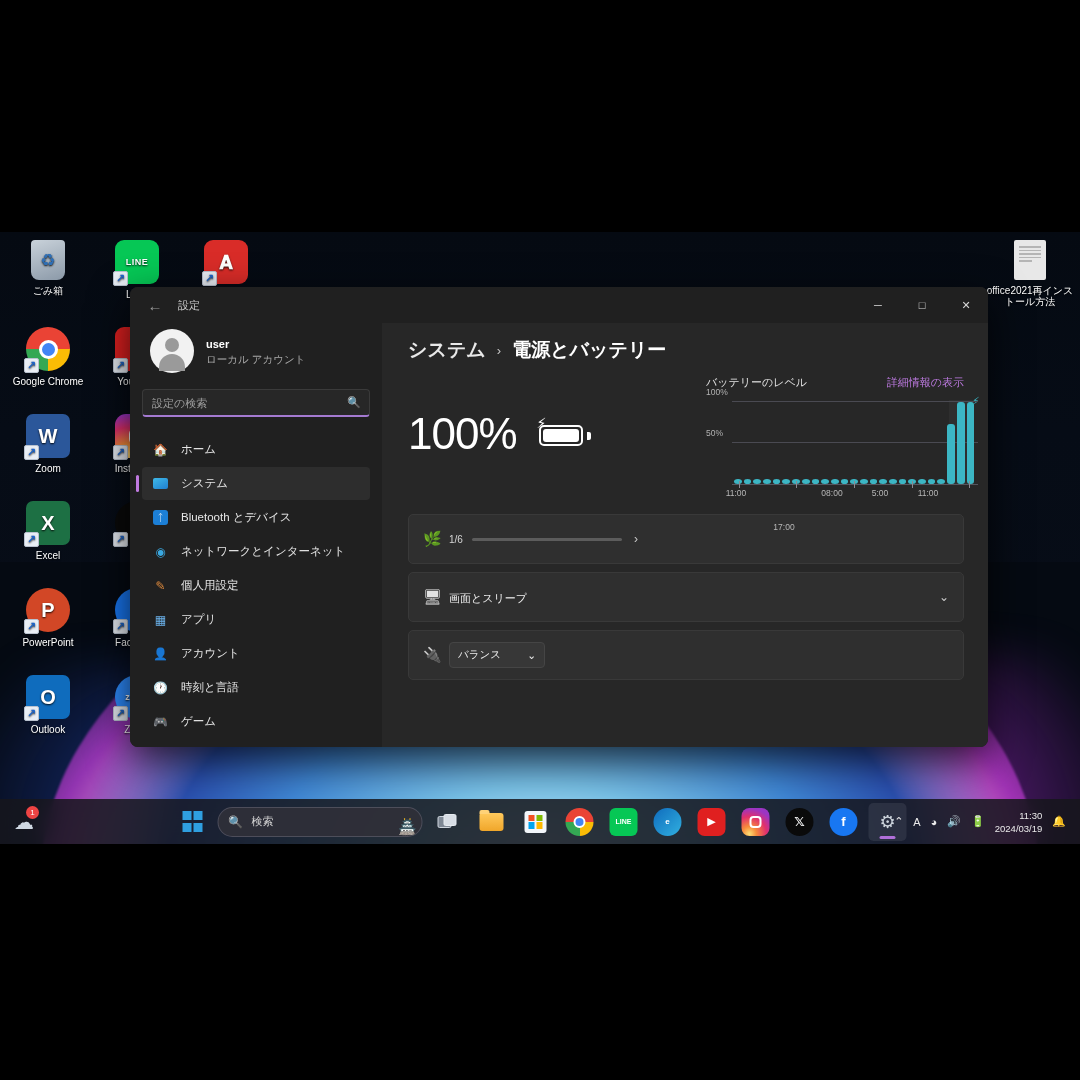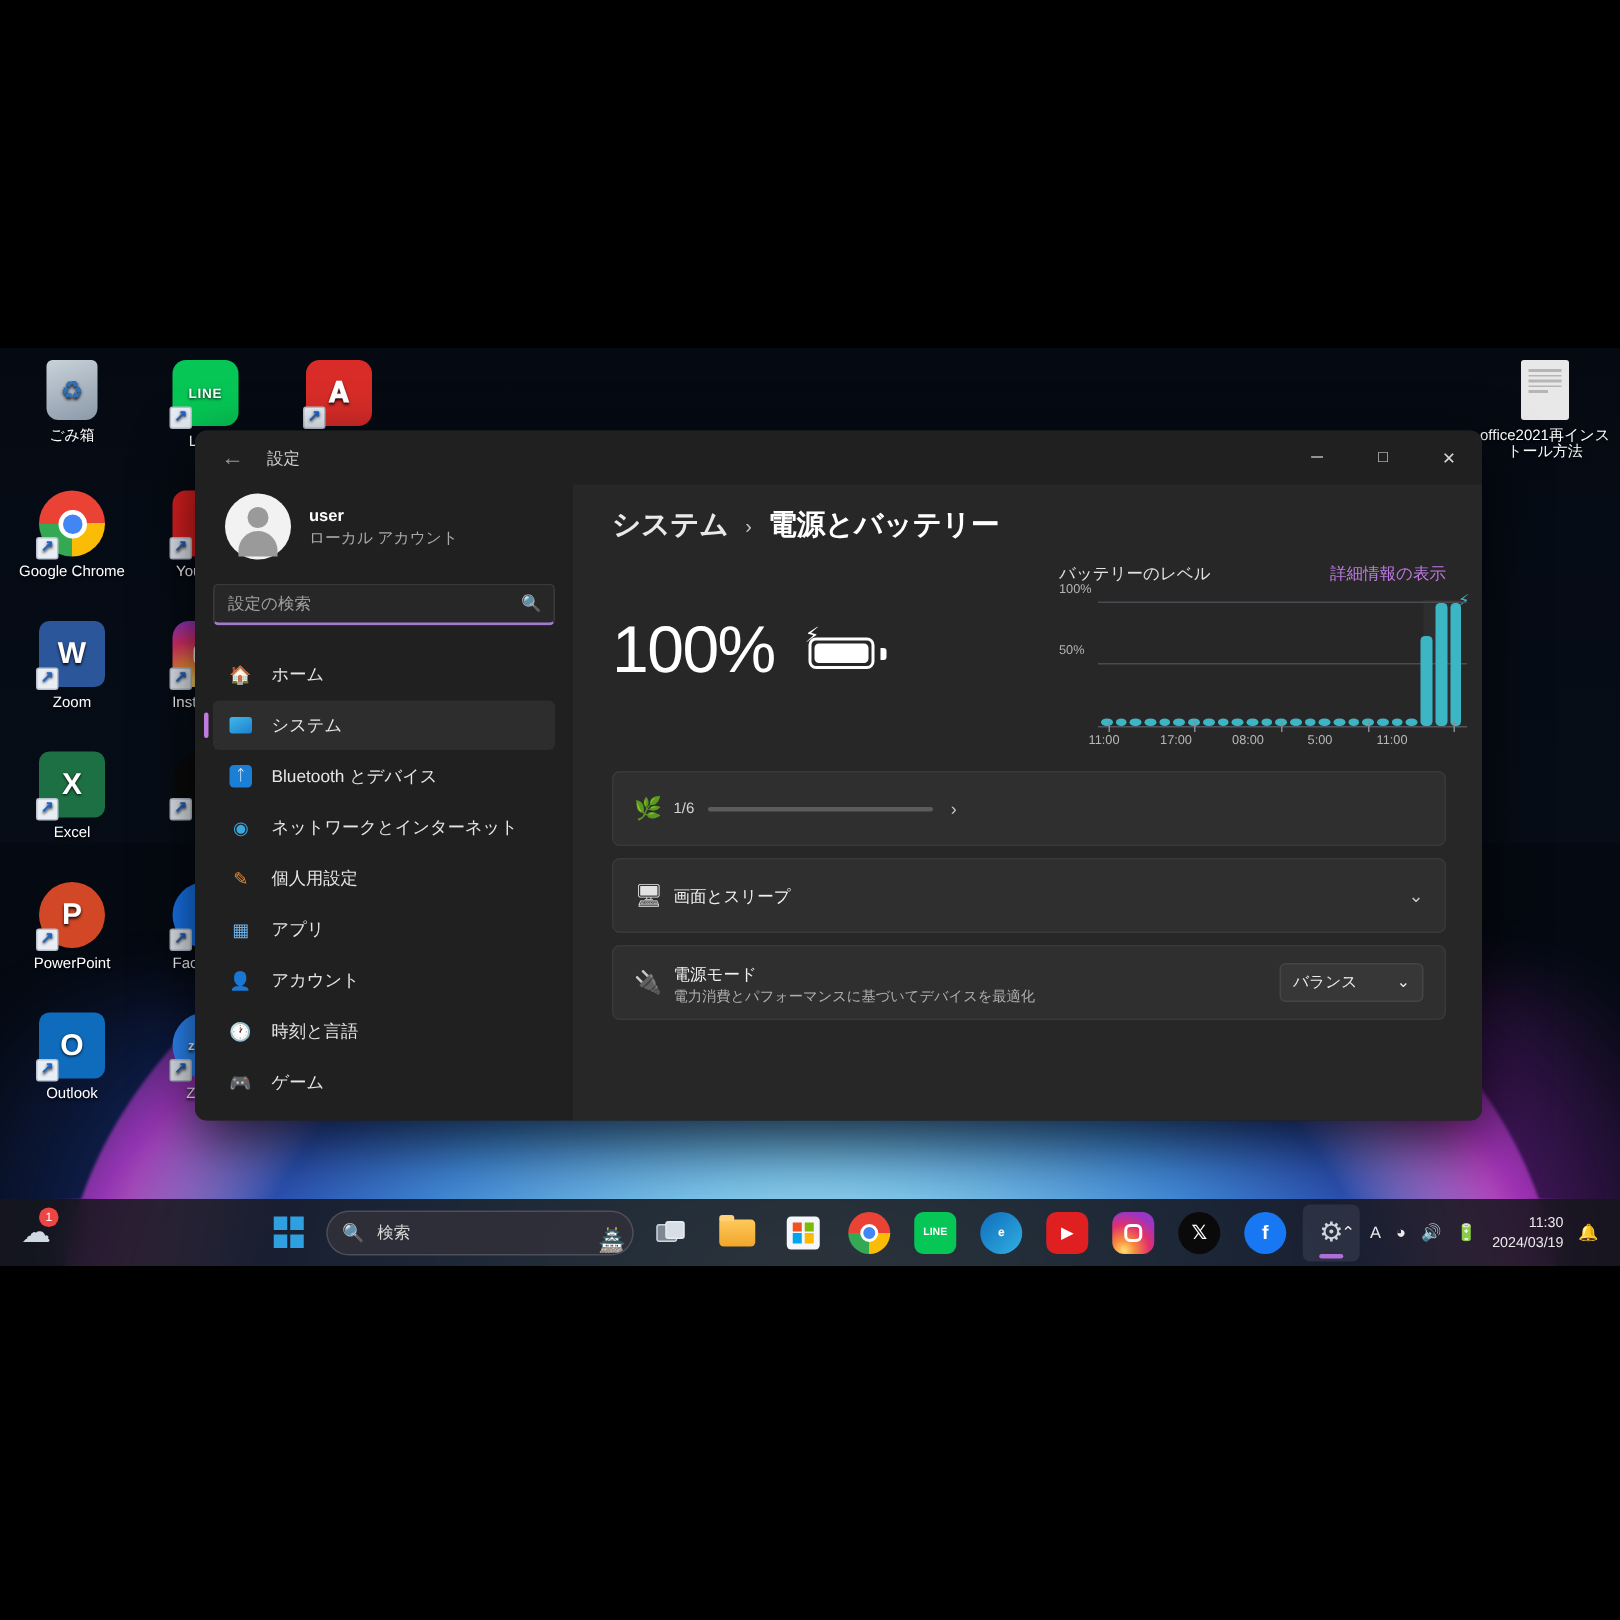--- a/index.html
+++ b/index.html
@@ -566,21 +566,21 @@
                   <span class="tick" style="left: calc(2% + 27.36px);"></span>
                   <span class="tick" style="left: calc(26% + 19.68px);"></span>
                   <span class="tick" style="left: calc(50% + 12px);"></span>
                   <span class="tick" style="left: calc(74% + 4.32px);"></span>
                   <span class="tick" style="left: calc(98% - 3.36px);"></span>
                 </div>
             </div>
 
             <div class="xlabels" id="xlabelsHost">
                 <span style="left: calc(2% - 0.64px);">11:00</span>
-                <span style="left: calc(26% - 8.32px);">17:00</span>
+                <span style="left: calc(26% - 8.32px); margin-top: 34px;">17:00</span>
                 <span style="left: calc(50% - 16px);">08:00</span>
                 <span style="left: calc(74% - 23.68px);">5:00</span>
                 <span style="left: calc(98% - 31.36px);">11:00</span>
               </div>
           </div>
         </div>
 
         <div class="card">
           <span class="card-ico">🌿</span>
           <span class="prog-wrap">
@@ -596,24 +596,20 @@
         <div class="card" style="margin-top:8px;">
           <span class="card-ico">🖥</span>
           <span class="card-txt">
             <span class="card-t">画面とスリープ</span>
           </span>
           <span class="chev">⌄</span>
         </div>
 
         <div class="card" style="margin-top:8px;">
           <span class="card-ico">🔌</span>
-          <span class="card-txt">
-            <span class="card-t">電源モード</span>
-            <span class="card-s" style="display:block;">電力消費とパフォーマンスに基づいてデバイスを最適化</span>
-          </span>
           <span class="dropdown">
             <span>バランス</span>
             <span>⌄</span>
           </span>
         </div>
 
       </div>
     </div>
   </div>
 

